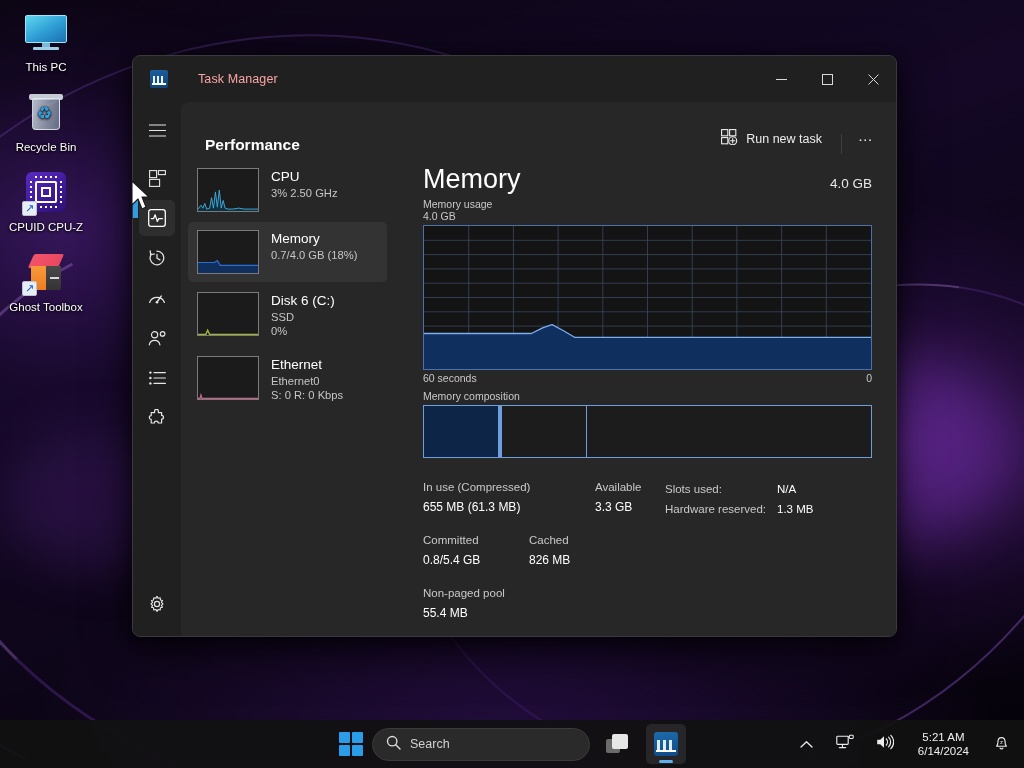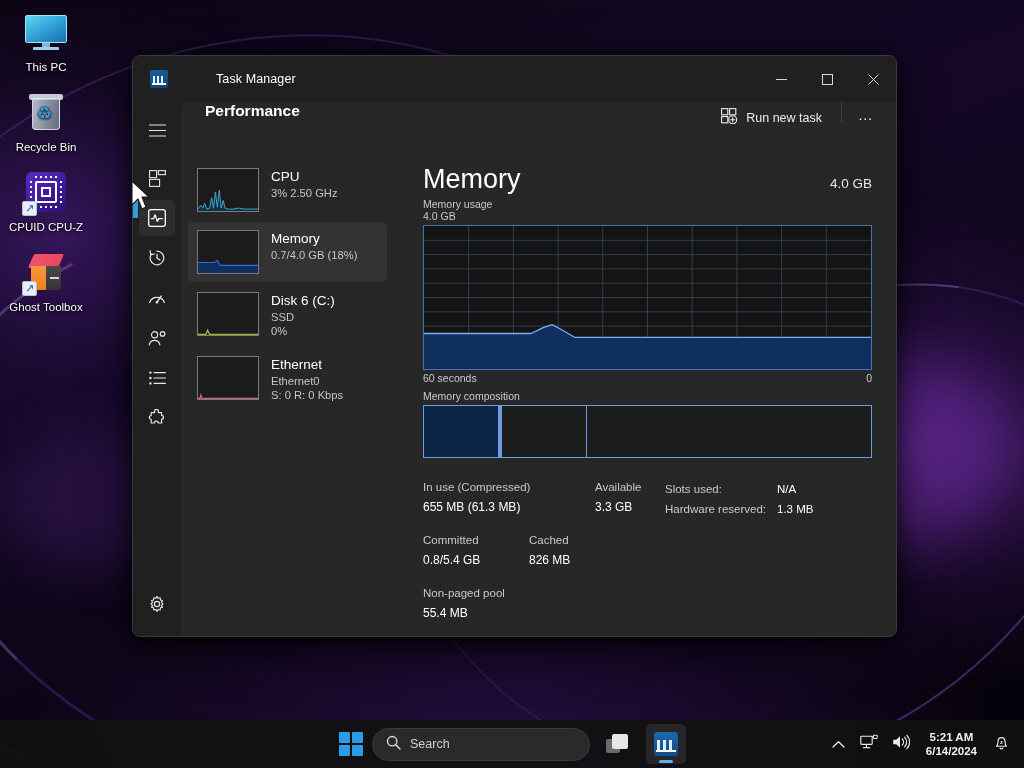--- a/index.html
+++ b/index.html
@@ -219,23 +219,23 @@
     flex: 0 0 auto;
   }
   .tb-icon .wave {
     position: absolute; left: 2px; bottom: 3px;
     width: 14px; height: 9px;
     background:
       linear-gradient(to top, #ffffff 0 2px, transparent 2px),
       linear-gradient(to right, transparent 0 1px, #e8f3ff 1px 3px, transparent 3px 5px, #e8f3ff 5px 7px, transparent 7px 9px, #e8f3ff 9px 11px, transparent 11px);
   }
   .tb-title {
-    margin-left: 48px;
+    margin-left: 30px;
     font-size: 12.5px;
-    color: #ffffff;
+    color: #fca5a5;
     letter-spacing: 0.1px;
   }
   .tb-spacer { flex: 1 1 auto; }
   .winbtn {
     width: 46px; height: 46px;
     display: flex; align-items: center; justify-content: center;
     color: #d8d8d8;
     flex: 0 0 auto;
   }
   .winbtn svg { display: block; }
@@ -272,21 +272,21 @@
     border-top-left-radius: 8px;
     display: flex;
     flex-direction: column;
     min-width: 0;
   }
 
   
   .page-head {
     height: 52px;
     display: flex;
-    align-items: flex-start;
+    align-items: flex-end;
     padding: 0 14px 0 24px;
     flex: 0 0 auto;
   }
   .page-title {
     font-size: 15.5px;
     font-weight: bold;
     color: #ffffff;
   }
   .ph-spacer { flex: 1 1 auto; }
   .run-task {
@@ -541,23 +541,22 @@
     background:
       linear-gradient(to top, #ffffff 0 2px, transparent 2px),
       linear-gradient(to right, transparent 0 1px, #dceeff 1px 4px, transparent 4px 7px, #dceeff 7px 10px, transparent 10px 13px, #dceeff 13px 16px, transparent 16px);
   }
 
   .tb-tray {
     position: absolute;
     right: 8px;
     display: flex;
     align-items: center;
-    gap: 2px;
+    gap: 10px;
     color: #eaeaea;
-    font-weight: bold;
   }
   .tray-btn {
     height: 38px;
     min-width: 26px;
     padding: 0 6px;
     display: flex; align-items: center; justify-content: center;
     border-radius: 5px;
   }
   .tray-clock {
     display: flex;

